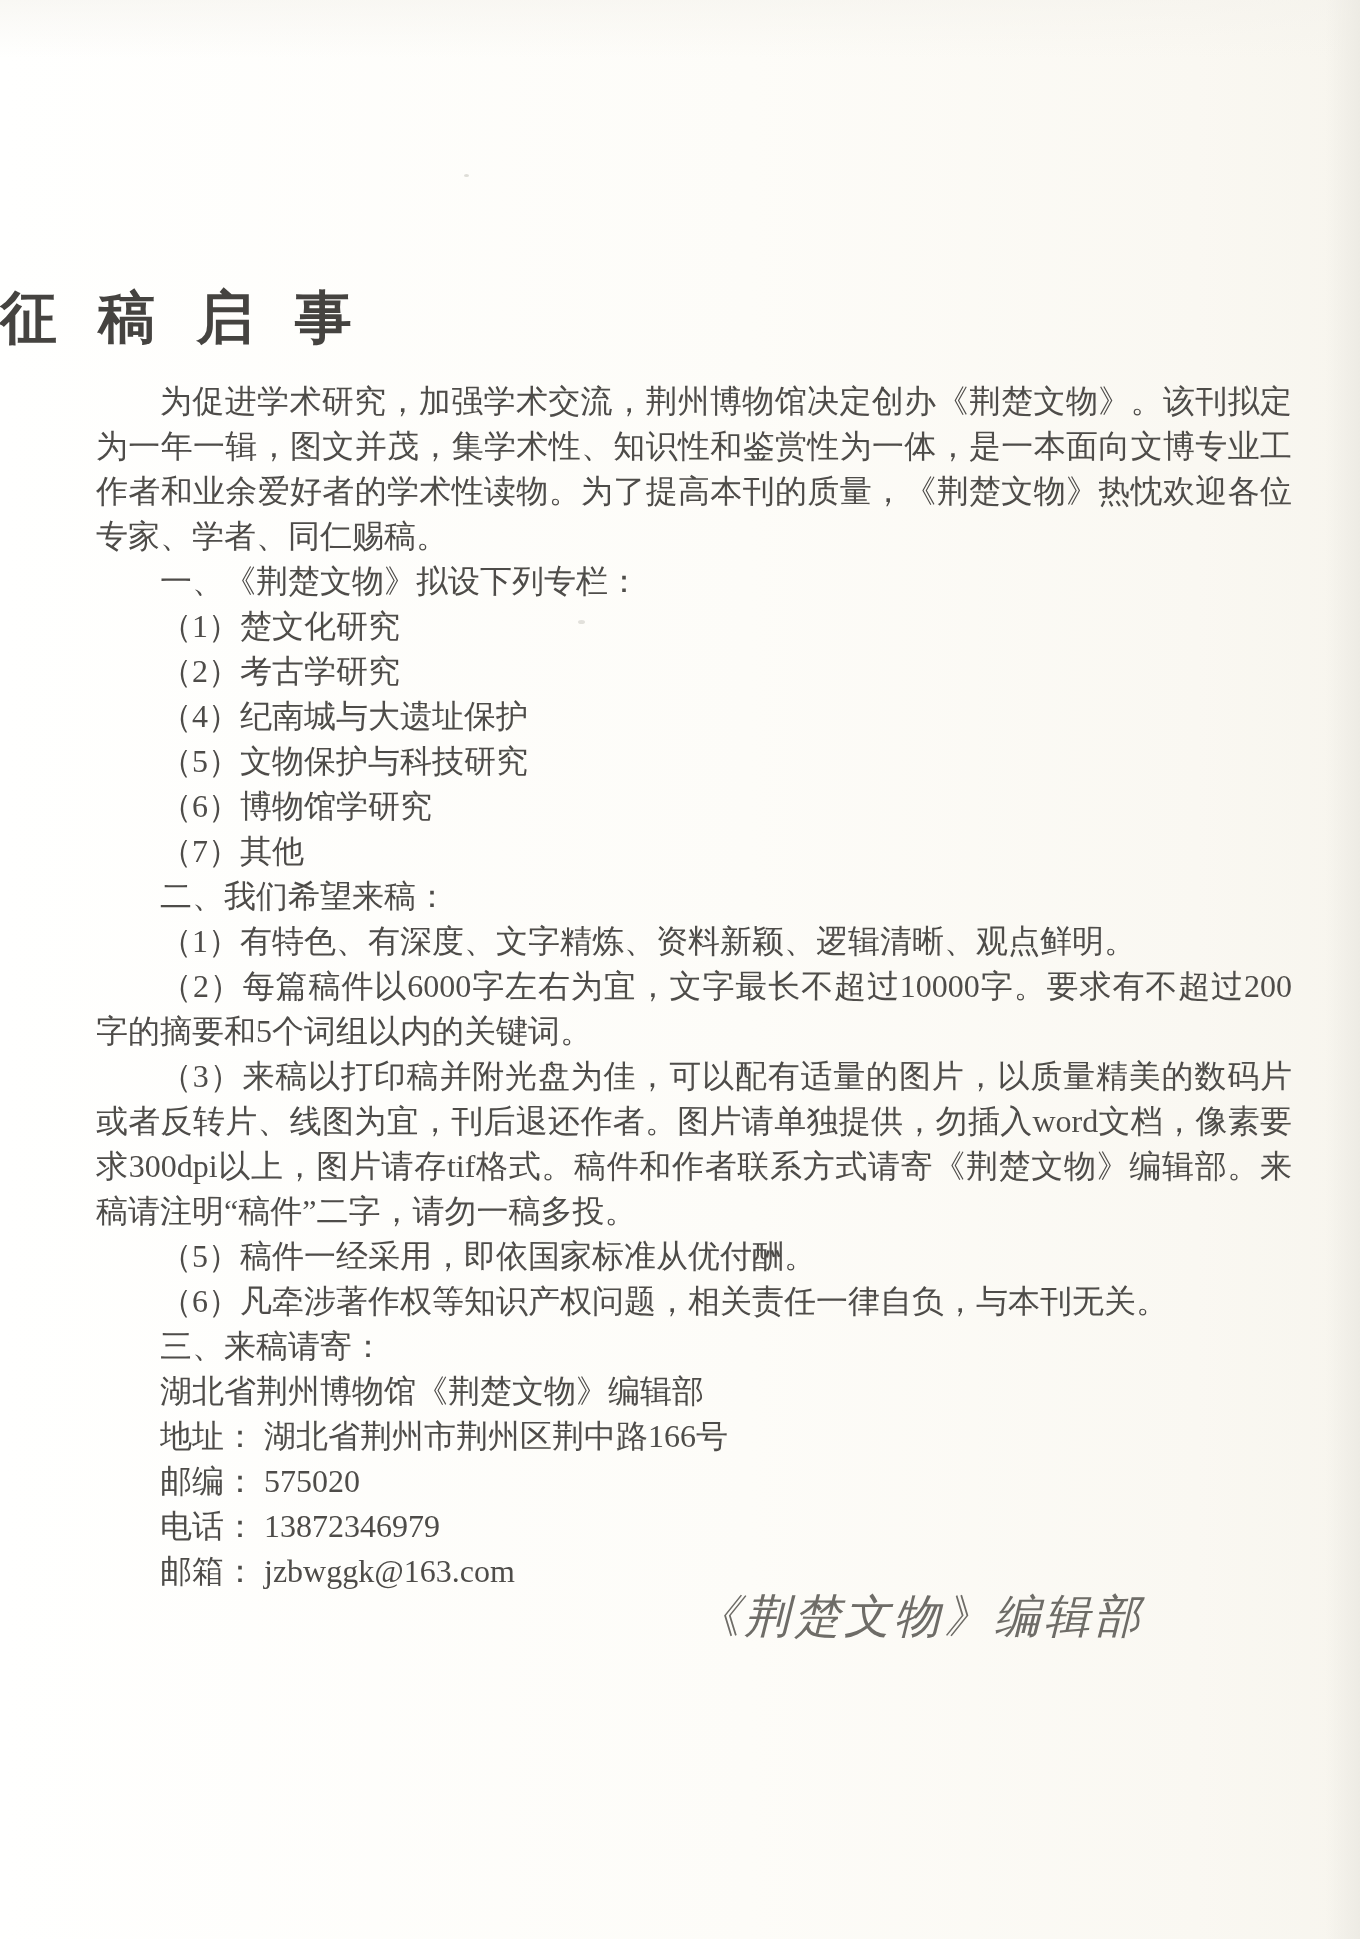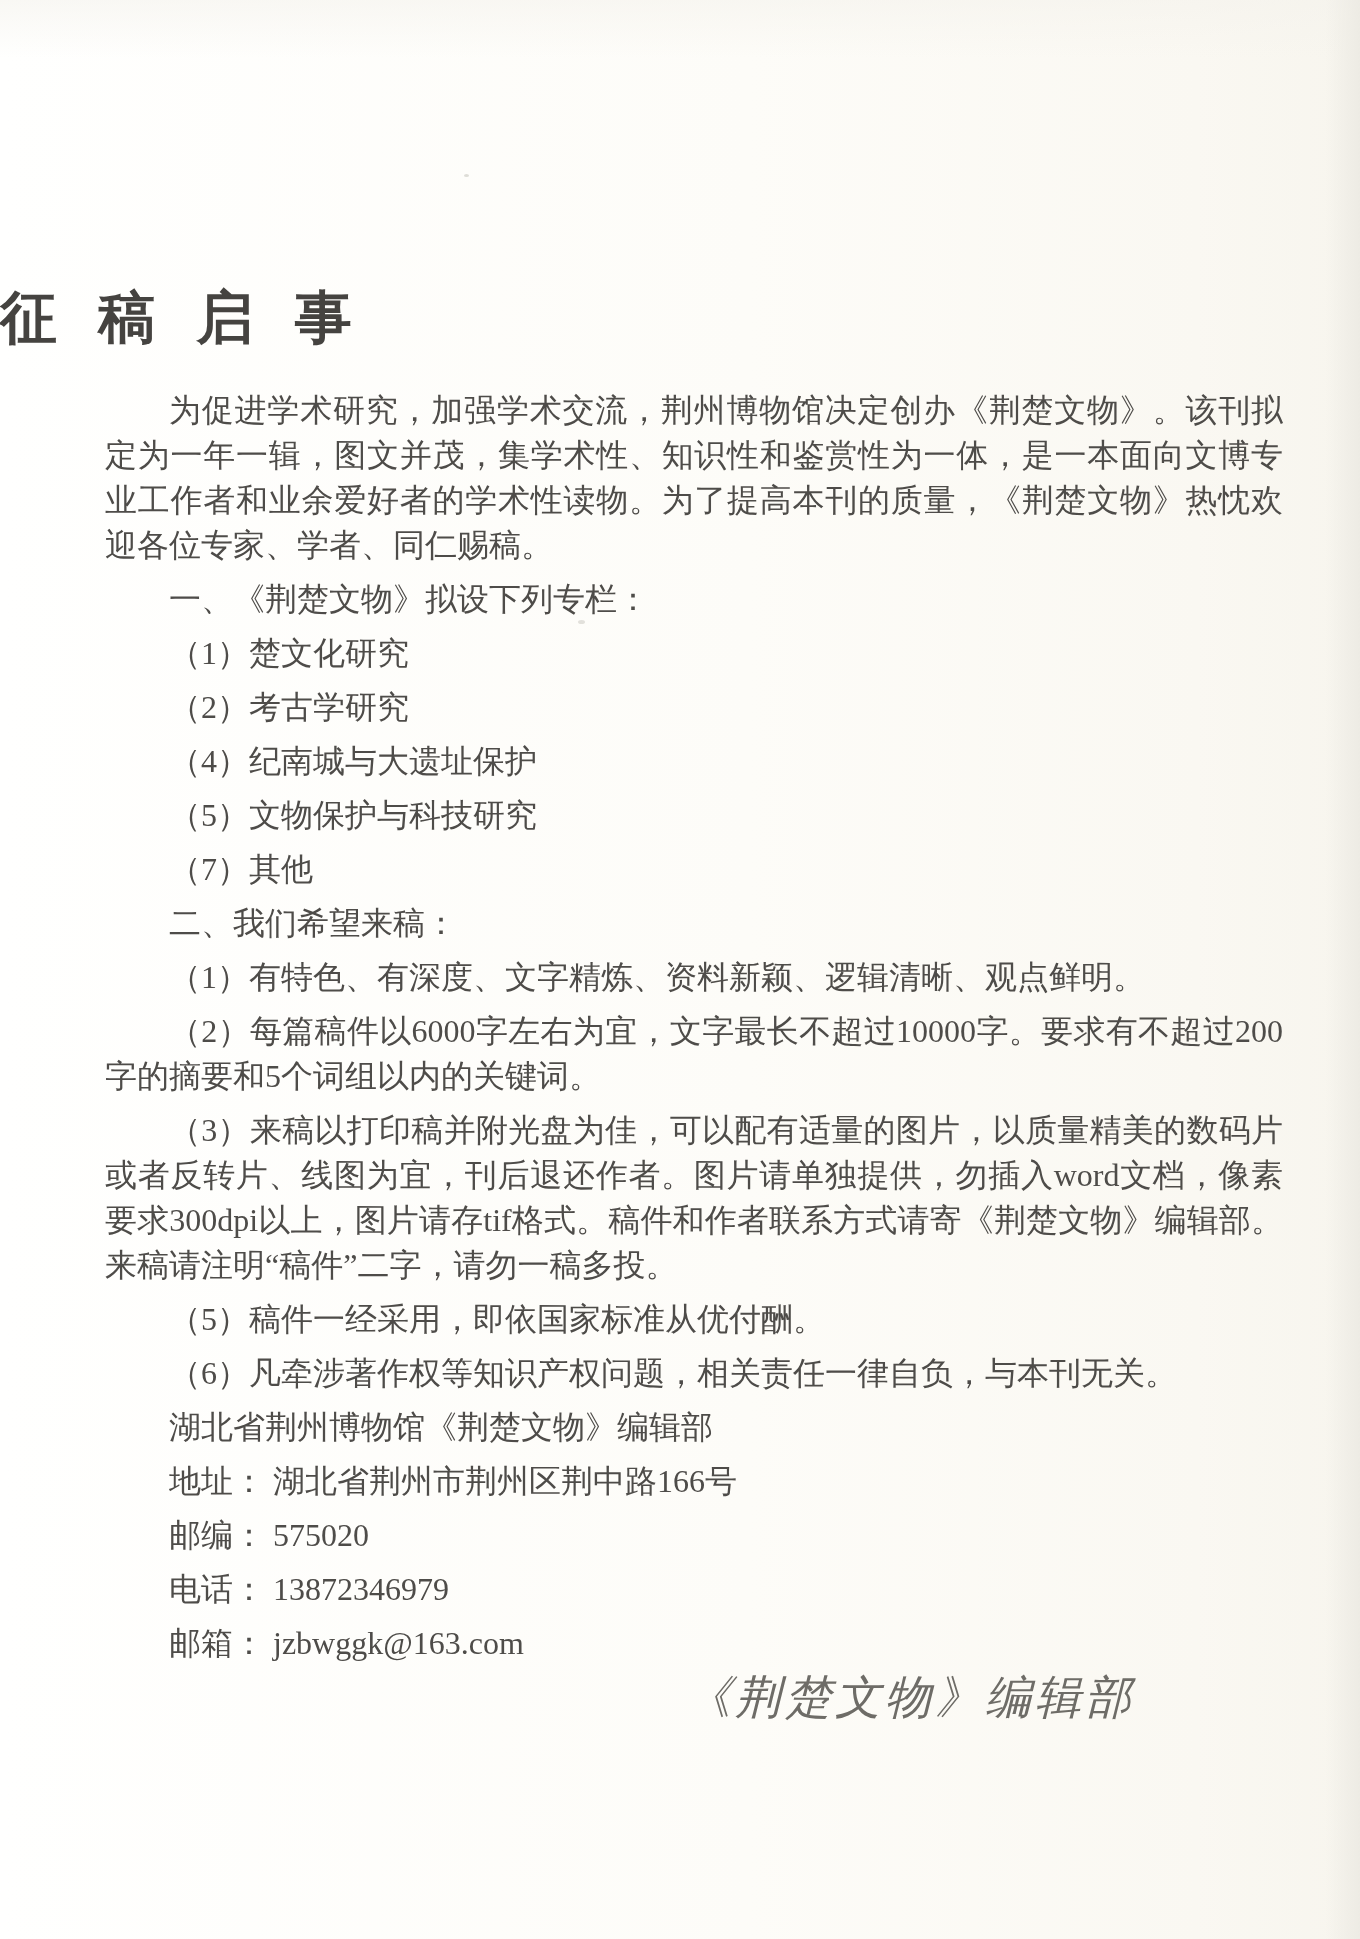--- a/index.html
+++ b/index.html
@@ -30,21 +30,21 @@
     line-height: 80px;
     white-space: nowrap;
   }
   .content {
     position: absolute;
     top: 379px; left: 96px;
     width: 1196px;
     font-size: 32px;
     line-height: 45px;
   }
-  .content p { margin: 9px; }
+  .content p { margin: 0; }
   .para {
     text-indent: 2em;
     text-align: justify;
   }
   .line-item {
     text-indent: 2em;
     text-align: left;
   }
   .signature {
     margin-top: 35px;
@@ -75,29 +75,31 @@
 
   <div class="content">
 
     <p class="para">为促进学术研究，加强学术交流，荆州博物馆决定创办《荆楚文物》。该刊拟定为一年一辑，图文并茂，集学术性、知识性和鉴赏性为一体，是一本面向文博专业工作者和业余爱好者的学术性读物。为了提高本刊的质量，《荆楚文物》热忱欢迎各位专家、学者、同仁赐稿。</p>
 
     <p class="line-item">一、《荆楚文物》拟设下列专栏：</p>
     <p class="line-item">（1）楚文化研究</p>
     <p class="line-item">（2）考古学研究</p>
     <p class="line-item">（4）纪南城与大遗址保护</p>
     <p class="line-item">（5）文物保护与科技研究</p>
+    <p class="line-item">（6）博物馆学研究</p>
     <p class="line-item">（7）其他</p>
 
     <p class="line-item">二、我们希望来稿：</p>
     <p class="para">（1）有特色、有深度、文字精炼、资料新颖、逻辑清晰、观点鲜明。</p>
     <p class="para">（2）每篇稿件以6000字左右为宜，文字最长不超过10000字。要求有不超过200字的摘要和5个词组以内的关键词。</p>
     <p class="para">（3）来稿以打印稿并附光盘为佳，可以配有适量的图片，以质量精美的数码片或者反转片、线图为宜，刊后退还作者。图片请单独提供，勿插入word文档，像素要求300dpi以上，图片请存tif格式。稿件和作者联系方式请寄《荆楚文物》编辑部。来稿请注明“稿件”二字，请勿一稿多投。</p>
     <p class="para">（5）稿件一经采用，即依国家标准从优付酬。</p>
     <p class="para">（6）凡牵涉著作权等知识产权问题，相关责任一律自负，与本刊无关。</p>
 
+    <p class="line-item">三、来稿请寄：</p>
     <p class="line-item">湖北省荆州博物馆《荆楚文物》编辑部</p>
     <p class="line-item">地址： 湖北省荆州市荆州区荆中路166号</p>
     <p class="line-item">邮编： 575020</p>
     <p class="line-item">电话： 13872346979</p>
     <p class="line-item">邮箱： jzbwggk@163.com</p>
 
     <p class="signature">《荆楚文物》编辑部</p>
 
   </div>
 </div>

